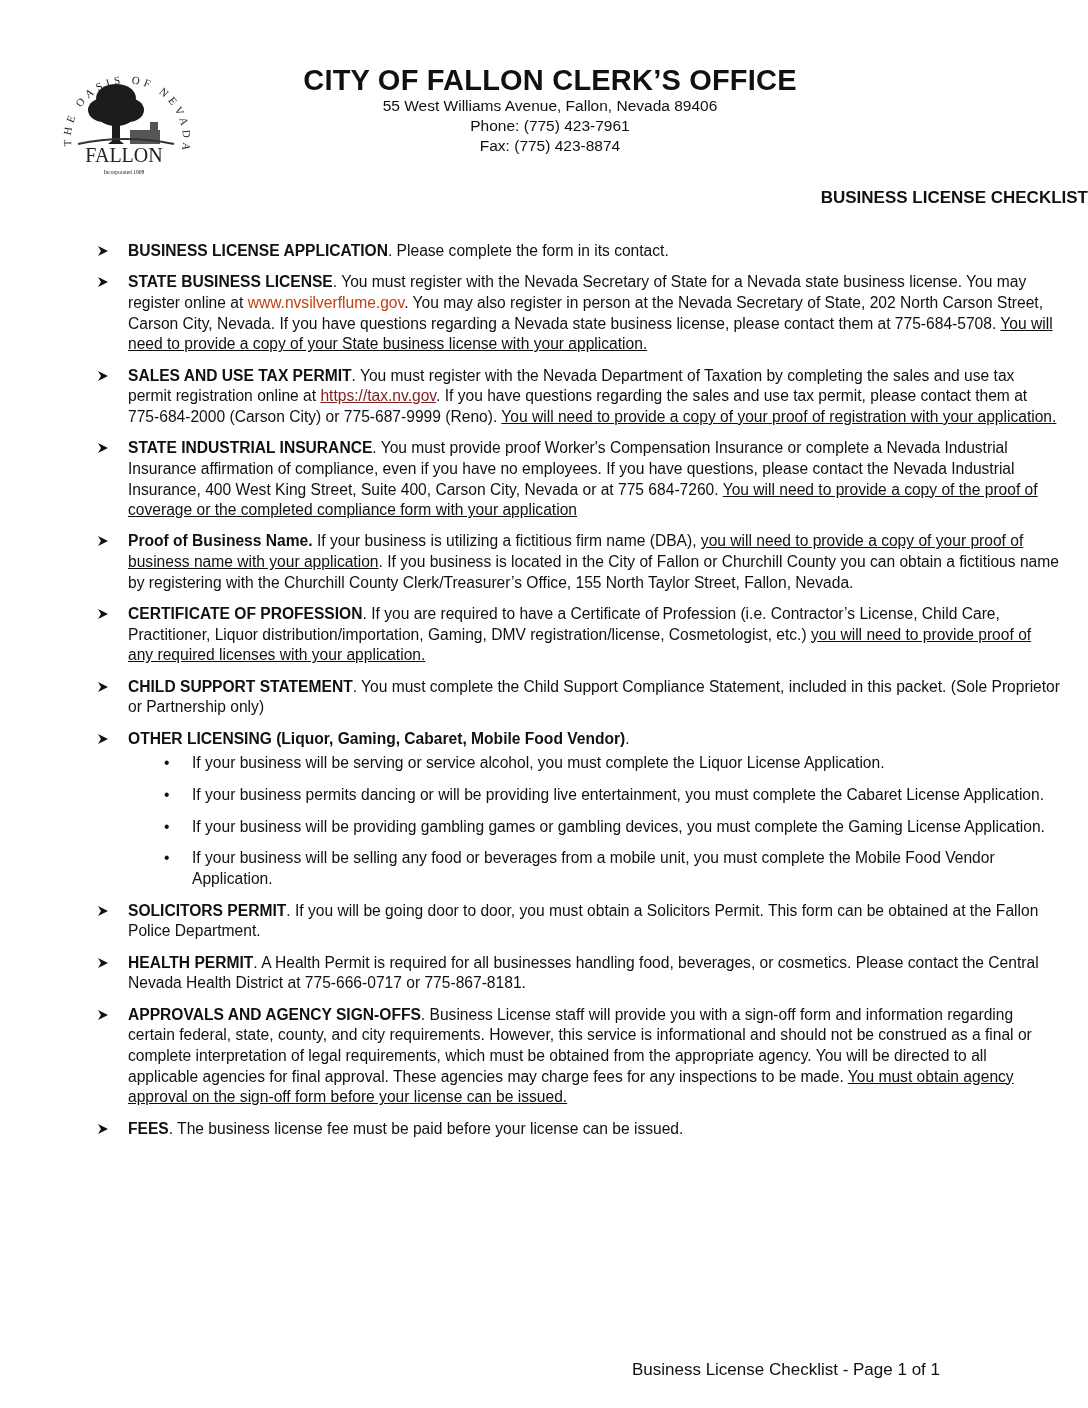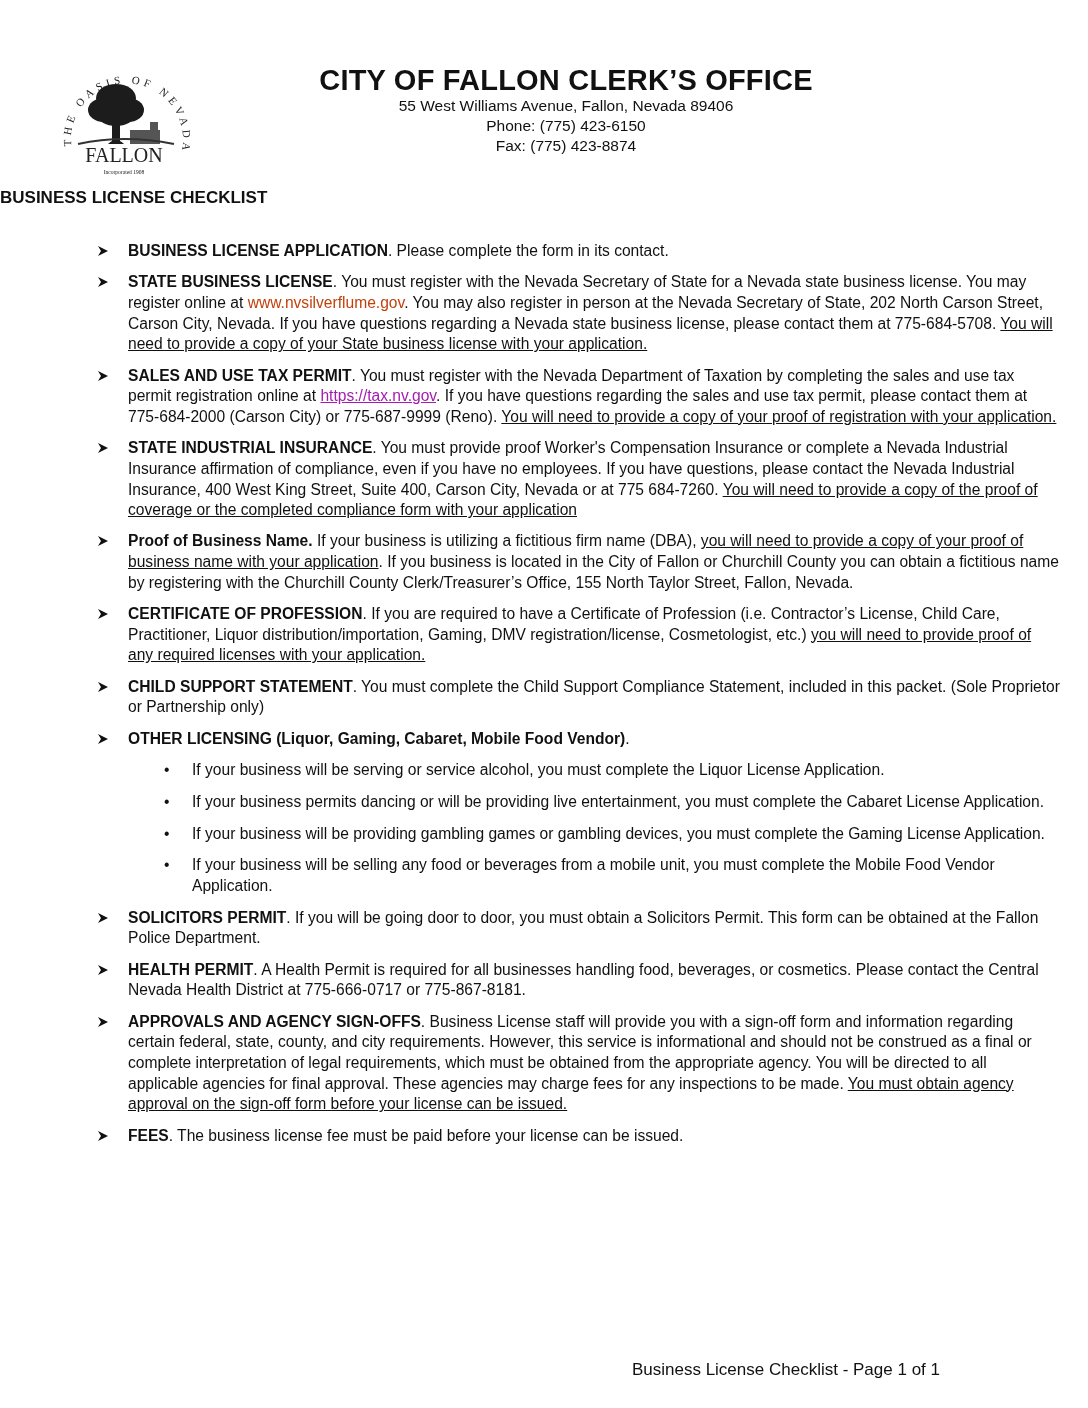--- a/index.html
+++ b/index.html
@@ -1,32 +1,32 @@
 <!DOCTYPE html>
 <html><head>
   <meta charset="utf-8">
   <style>
     html, body { margin: 0; padding: 0; background: #ffffff; }
     body {
       width: 1088px; height: 1408px; position: relative; overflow: hidden;
       font-family: "Liberation Sans", sans-serif; color: #111;
     }
     .logo { position: absolute; left: 58px; top: 58px; width: 132px; height: 124px; }
-    .header { position: absolute; left: 316px; top: 64px; width: 500px; text-align: center; }
+    .header { position: absolute; left: 300px; top: 64px; width: 500px; text-align: center; }
     .office-title { font-weight: bold; font-size: 29px; line-height: 32px; letter-spacing: 0.2px; }
     .addr { font-size: 15.5px; line-height: 20px; }
-    .doc-title { position: absolute; left: 0; width: 1088px; top: 188px; text-align: left; font-weight: bold; font-size: 17px; }
+    .doc-title { position: absolute; left: 0; width: 1088px; top: 188px; text-align: right; font-weight: bold; font-size: 17px; }
     .list { position: absolute; left: 94px; top: 241px; width: 966px; }
     .item { position: relative; padding-left: 34px; font-size: 15.6px; line-height: 20.7px; margin-bottom: 10.5px; }
     .arrow { position: absolute; left: 3px; top: 0; width: 14px; font-size: 13px; }
     .arrow svg { display: block; margin-top: 4px; }
     .b { font-weight: bold; }
     .u { text-decoration: underline; }
     a.link { color: #c2410c; text-decoration: none; }
-    a.link.ul { color: #a21caf; text-decoration: underline; }
+    a.link.ul { color: #7f1d1d; text-decoration: underline; }
     .sub { position: relative; padding-left: 98px; font-size: 15.6px; line-height: 20.7px; margin-bottom: 11px; }
     .sub .dot { position: absolute; left: 70px; top: 0; }
     .footer { position: absolute; left: 0; width: 940px; top: 1360px; text-align: right; font-size: 17px; }
   </style>
 </head>
 <body>
 
 <div class="logo">
   <svg width="132" height="124" viewBox="0 0 132 124">
     <defs>
@@ -51,21 +51,21 @@
     </g>
     <path d="M 20 86 Q 66 76 116 86" stroke="#333" stroke-width="2" fill="none"></path>
     <text x="66" y="104" text-anchor="middle" font-family="Liberation Serif, serif" font-size="20" fill="#222">FALLON</text>
     <text x="66" y="116" text-anchor="middle" font-family="Liberation Serif, serif" font-size="5.5" fill="#222">Incorporated 1908</text>
   </svg>
 </div>
 
 <div class="header">
   <div class="office-title">CITY OF FALLON CLERK’S OFFICE</div>
   <div class="addr">55 West Williams Avenue, Fallon, Nevada 89406</div>
-  <div class="addr">Phone: (775) 423-6150</div>
+  <div class="addr">Phone: (775) 423-7961</div>
   <div class="addr">Fax: (775) 423-8874</div>
 </div>
 
 <div class="doc-title">BUSINESS LICENSE CHECKLIST</div>
 
 <div class="list">
 
   <div class="item">
     <span class="arrow">
         <svg width="12" height="12" viewBox="0 0 12 12">
@@ -122,21 +122,21 @@
 
   <div class="item">
     <span class="arrow">
         <svg width="12" height="12" viewBox="0 0 12 12">
           <path d="M1 1 L11 6 L1 11 L4 6 Z" fill="#111"></path>
         </svg>
       </span>
     <span class="b">CHILD SUPPORT STATEMENT</span><span>.  You must complete the Child Support Compliance Statement, included in this packet. (Sole Proprietor or Partnership only)</span>
   </div>
 
-  <div class="item" style="margin-bottom:11px;">
+  <div class="item" style="margin-bottom:4px;">
     <span class="arrow">
         <svg width="12" height="12" viewBox="0 0 12 12">
           <path d="M1 1 L11 6 L1 11 L4 6 Z" fill="#111"></path>
         </svg>
       </span>
     <span class="b">OTHER LICENSING (Liquor, Gaming, Cabaret, Mobile Food Vendor)</span><span>.</span>
   </div>
 
   <div class="sub">
     <span class="dot">•</span>

